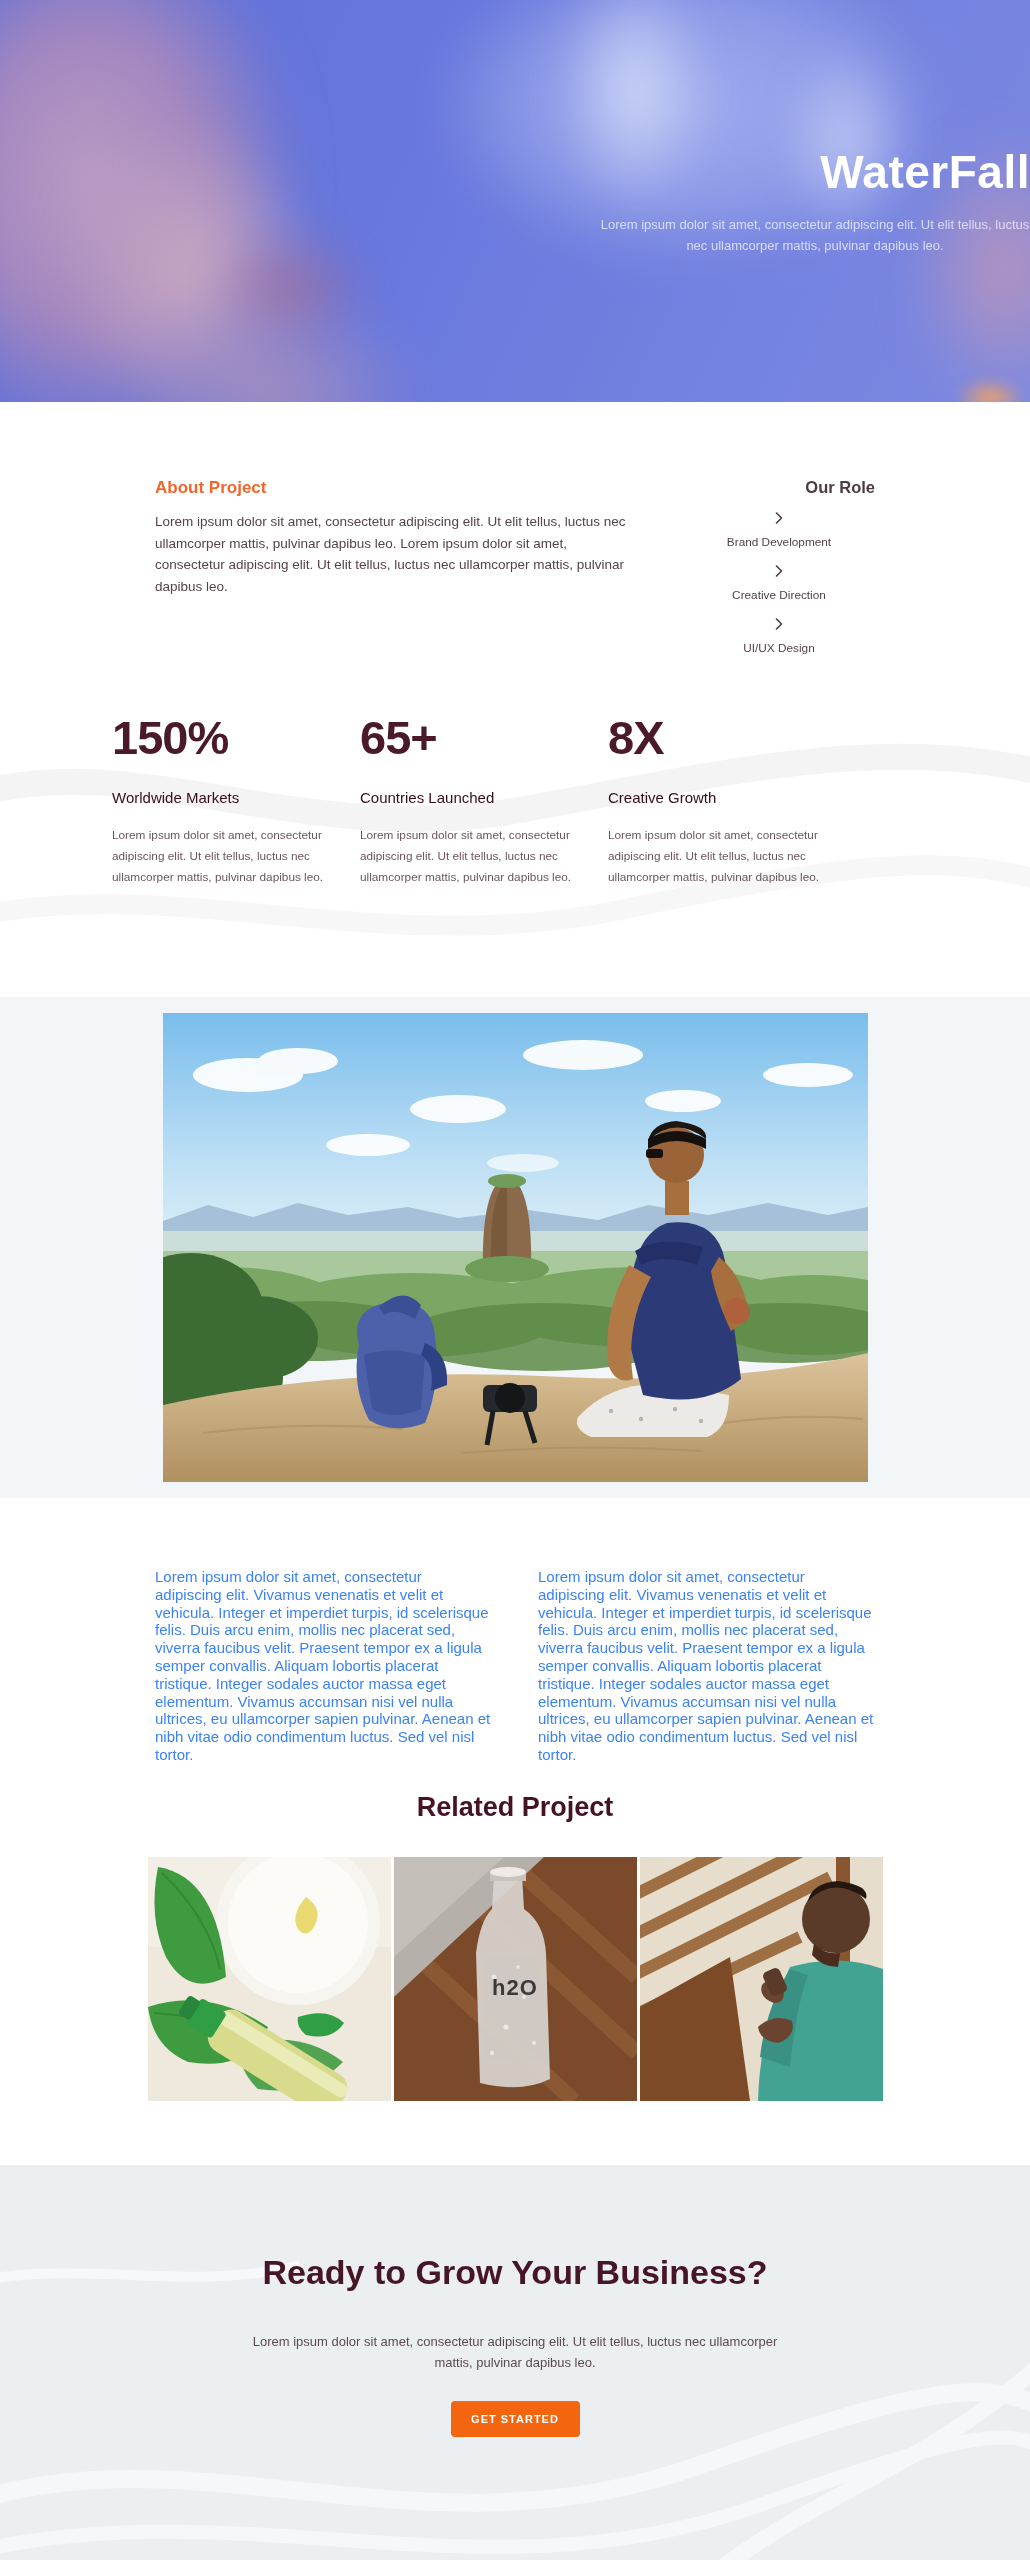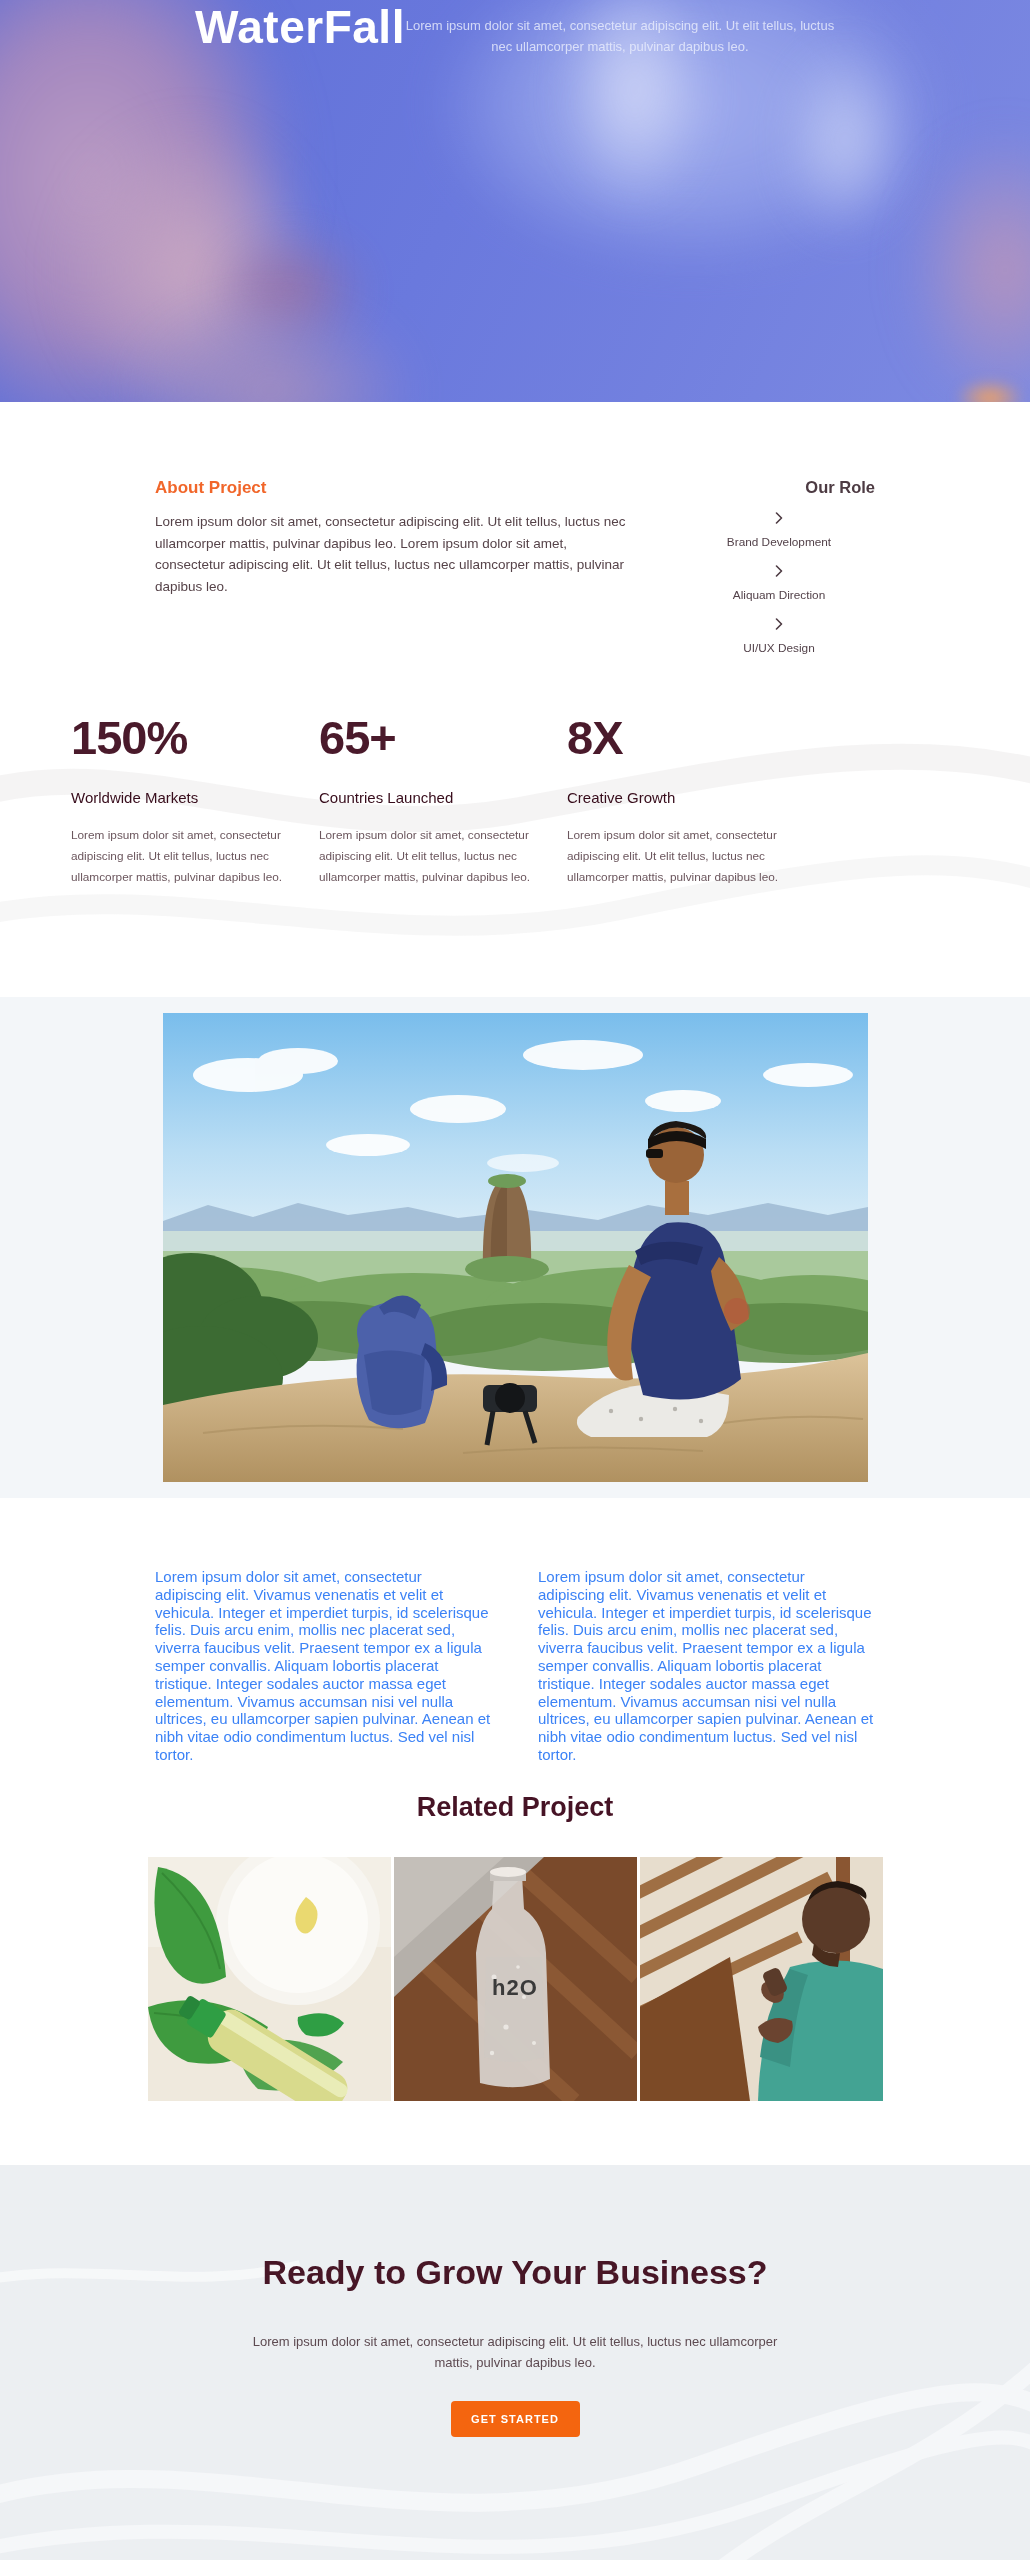--- a/index.html
+++ b/index.html
@@ -11,38 +11,38 @@
   .hero .blob { position:absolute; filter:blur(22px); border-radius:50%; }
   .b-face   { left:-120px; top:-90px;  width:420px; height:540px; background:radial-gradient(closest-side,#bb9cc4 0%, #a387bf 55%, rgba(110,120,215,0) 100%); }
   .b-cheek  { left:60px;  top:120px; width:260px; height:300px; background:radial-gradient(closest-side,#c9a8c2, rgba(110,120,215,0)); }
   .b-lips   { left:210px; top:230px; width:160px; height:120px; background:radial-gradient(closest-side,#9d6f9d, rgba(110,120,215,0)); opacity:.9; }
   .b-bottle { left:430px; top:-60px; width:520px; height:330px; background:radial-gradient(closest-side,#a4b0ef 0%, #8e9ce8 60%, rgba(110,120,215,0) 100%); opacity:.95; }
   .b-shine1 { left:560px; top:-30px; width:150px; height:240px; background:radial-gradient(closest-side,#dfe4fa, rgba(140,150,230,0)); opacity:.8; }
   .b-shine2 { left:780px; top:40px;  width:130px; height:200px; background:radial-gradient(closest-side,#ccd4f6, rgba(140,150,230,0)); opacity:.8; }
   .b-hand2  { left:905px; top:130px; width:200px; height:280px; background:radial-gradient(closest-side,#b694bd, rgba(110,120,215,0)); }
   .b-chin   { left:120px; top:290px; width:300px; height:200px; background:radial-gradient(closest-side,#b193ba, rgba(110,120,215,0)); opacity:.85; }
   .b-glow   { left:955px; top:378px; width:70px; height:40px; background:radial-gradient(closest-side,#f0a263, rgba(240,162,99,0)); filter:blur(6px); border-radius:50%; position:absolute; }
-  .hero-content { position:absolute; inset:0; display:flex; align-items:flex-start; justify-content:center; }
+  .hero-content { position:absolute; inset:0; display:flex; flex-direction:column; align-items:flex-end; justify-content:center; }
   .hero-title { color:#ffffff; font-size:46px; font-weight:800; letter-spacing:.5px; }
   .hero-sub { margin-top:16px; max-width:430px; text-align:center; color:rgba(233,237,252,.82); font-size:13px; line-height:1.58; }
 
   
   .s-about { height:258px; padding:76px 155px 0; background:#fff; }
   .about-row { display:flex; }
   .about-left { width:472px; }
   .about-h { color:#f1662a; font-size:17px; font-weight:700; margin-bottom:13px; }
   .about-p { color:#564349; font-size:13.5px; line-height:1.6; }
   .about-right { margin-left:auto; width:192px; }
   .role-h { color:#4d3b43; font-size:16.5px; font-weight:700; margin-bottom:15px;text-align:right; }
   .role-item { display:flex; align-items:center; gap:11px; margin-bottom:16px; color:#53424a; font-size:11.8px;flex-direction:column; }
   .chev { flex:0 0 auto; width:8px; height:12px; }
   .chev svg { display:block; }
 
   
-  .s-stats { height:337px; padding:54px 71px 0; background:#ffffff; }
+  .s-stats { height:337px; padding:54px 112px 0; background:#ffffff; }
   .waves-light { position:absolute; inset:0; pointer-events:none; }
   .stats-row { position:relative; display:flex; gap:24px; }
   .stat-col { width:224px; }
   .stat-value { color:#4a1a2b; font-size:47px; font-weight:800; letter-spacing:-1px; line-height:1; margin-bottom:28px; }
   .stat-label { color:#370c1b; font-size:15px; font-weight:400; margin-bottom:19px; }
   .stat-desc { color:#6b565d; font-size:11.8px; line-height:1.78; }
 
   
   .s-feature { height:501px; background:#f3f6f9; padding:16px 0; }
   .feature-img { width:705px; height:469px; margin:0 auto; display:block; }
@@ -102,21 +102,21 @@
             </svg>
           </span>
         <span>Brand Development</span>
       </div>
       <div class="role-item">
         <span class="chev">
             <svg width="8" height="12" viewBox="0 0 8 12">
               <path d="M1.5 1 L6.5 6 L1.5 11" fill="none" stroke="#4d3b43" stroke-width="1.6" stroke-linecap="round" stroke-linejoin="round"></path>
             </svg>
           </span>
-        <span>Aliquam Direction</span>
+        <span>Creative Direction</span>
       </div>
       <div class="role-item">
         <span class="chev">
             <svg width="8" height="12" viewBox="0 0 8 12">
               <path d="M1.5 1 L6.5 6 L1.5 11" fill="none" stroke="#4d3b43" stroke-width="1.6" stroke-linecap="round" stroke-linejoin="round"></path>
             </svg>
           </span>
         <span>UI/UX Design</span>
       </div>
       <div class="role-item">

